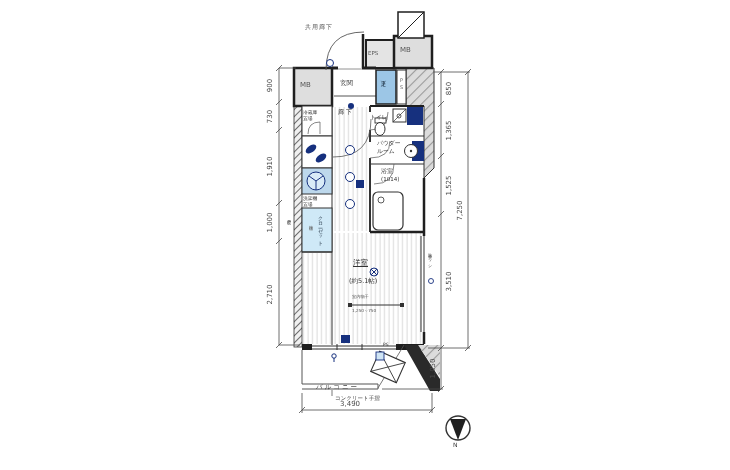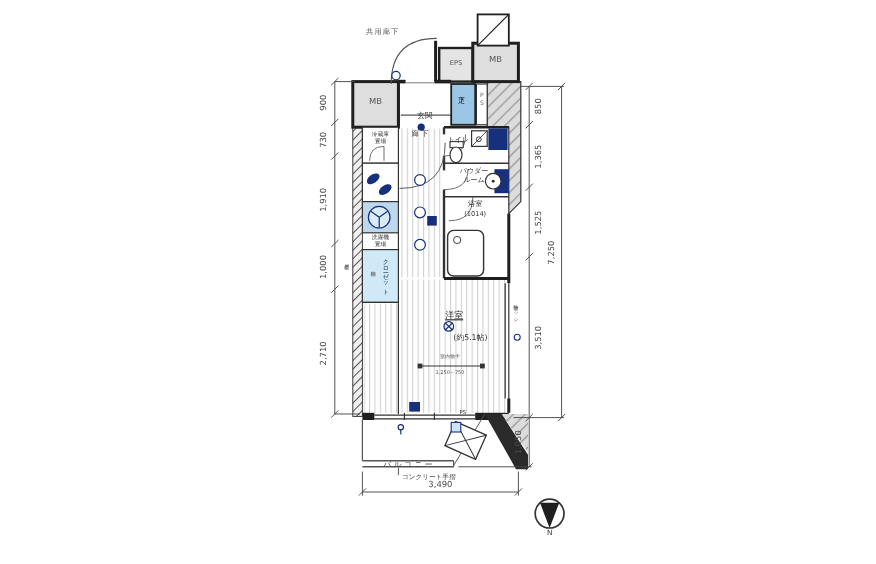--- a/index.html
+++ b/index.html
@@ -1,20 +1,20 @@
 <!DOCTYPE html>
 <html><head>
 <meta charset="utf-8">
 <style>
   html,body{margin:0;padding:0;background:#ffffff;}
   .stage{position:relative;width:730px;height:470px;background:#fff;
          font-family:"DejaVu Sans",sans-serif;overflow:hidden;}
   .stage svg{position:absolute;left:0;top:0;}
   .lbl{position:absolute;color:#333;line-height:1.1;white-space:nowrap;}
-  .c{text-align:center;}
+  .c{text-align:left;}
   .v{writing-mode:vertical-rl;text-orientation:upright;letter-spacing:0.5px;}
   .rot{transform:rotate(-90deg);transform-origin:center;text-align:center;height:9px;}
   .dim{color:#4a4a4a;}
 </style>
 </head>
 <body>
 
 <div class="stage">
 
 <svg width="730" height="470" viewBox="0 0 730 470">
@@ -180,40 +180,40 @@
   <g>
     <circle cx="458" cy="428" r="12" fill="#fff" stroke="#333" stroke-width="1.4"></circle>
     <polygon points="450,419 466,419 458,440" fill="#1f1f1f"></polygon>
   </g>
 </svg>
 
 <div class="lbl" style="left:305px;top:24px;font-size:6px;color:#555;letter-spacing:1px;">共用廊下</div>
 <div class="lbl c" style="left:300px;top:82px;width:26px;font-size:7px;color:#555;">MB</div>
 <div class="lbl c" style="left:368px;top:50px;width:24px;font-size:5.5px;color:#555;">EPS</div>
 <div class="lbl c" style="left:400px;top:47px;width:26px;font-size:7px;color:#555;">MB</div>
-<div class="lbl c" style="left:340px;top:80px;width:28px;font-size:6.5px;margin-top:13px;">玄関</div>
+<div class="lbl c" style="left:340px;top:80px;width:28px;font-size:6.5px;">玄関</div>
 <div class="lbl v" style="left:381px;top:76px;font-size:5.5px;color:#123;">下足</div>
 <div class="lbl v" style="left:398px;top:77px;font-size:5px;color:#666;">PS</div>
 
 <div class="lbl c" style="left:338px;top:109px;width:26px;font-size:6px;letter-spacing:2px;">廊下</div>
 <div class="lbl c" style="left:370px;top:114px;width:24px;font-size:5.8px;">トイレ</div>
 <div class="lbl c" style="left:377px;top:140px;width:36px;font-size:5.8px;">パウダー</div>
 <div class="lbl c" style="left:377px;top:148px;width:36px;font-size:5.8px;">ルーム</div>
 <div class="lbl c" style="left:381px;top:168px;width:30px;font-size:6px;">浴室</div>
 <div class="lbl c" style="left:381px;top:176px;width:30px;font-size:5.5px;">(1014)</div>
 <div class="lbl c" style="left:303px;top:110px;width:28px;font-size:4.8px;">冷蔵庫</div>
 <div class="lbl c" style="left:303px;top:116px;width:28px;font-size:4.8px;">置場</div>
 <div class="lbl c" style="left:303px;top:196px;width:28px;font-size:4.8px;">洗濯機</div>
 <div class="lbl c" style="left:303px;top:202px;width:28px;font-size:4.8px;">置場</div>
 <div class="lbl v" style="left:317px;top:212px;font-size:5px;color:#234;">クローゼット</div>
 <div class="lbl v" style="left:308px;top:222px;font-size:4px;color:#666;">枕棚</div>
 <div class="lbl v" style="left:286px;top:216px;font-size:4px;color:#555;">戸境壁</div>
 
 <div class="lbl c" style="left:353px;top:259px;width:51px;font-size:7.5px;text-decoration:underline;">洋室</div>
-<div class="lbl c" style="left:366px;top:278px;width:52px;font-size:6.5px;">(約5.1帖)</div>
+<div class="lbl c" style="left:349px;top:278px;width:52px;font-size:6.5px;">(約5.1帖)</div>
 <div class="lbl c" style="left:352px;top:295px;width:46px;font-size:4.2px;color:#555;">室内物干</div>
 <div class="lbl c" style="left:352px;top:309px;width:46px;font-size:4.2px;color:#555;">1,250～750</div>
 <div class="lbl v" style="left:427px;top:250px;font-size:4.2px;color:#555;">防音サッシ</div>
 <div class="lbl" style="left:383px;top:343px;font-size:4.5px;color:#333;">PS</div>
 
 <div class="lbl c" style="left:316px;top:384px;width:50px;font-size:6.5px;color:#444;letter-spacing:2px;">バルコニー</div>
 <div class="lbl" style="left:335px;top:395px;font-size:5.5px;color:#444;">コンクリート手摺</div>
 <div class="lbl c dim" style="left:340px;top:401px;width:54px;font-size:7px;">3,490</div>
 <div class="lbl c" style="left:453px;top:442px;width:10px;font-size:6px;">N</div>
 

